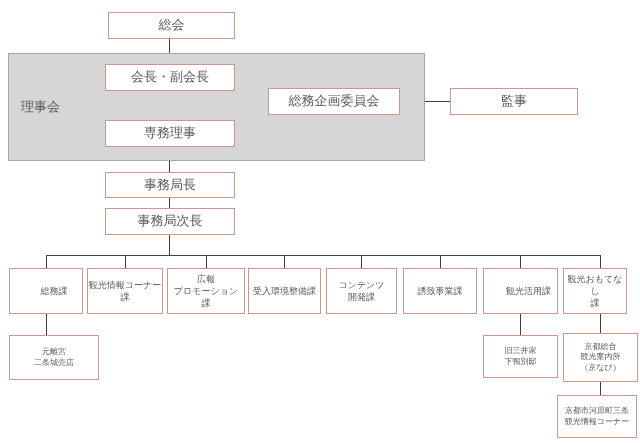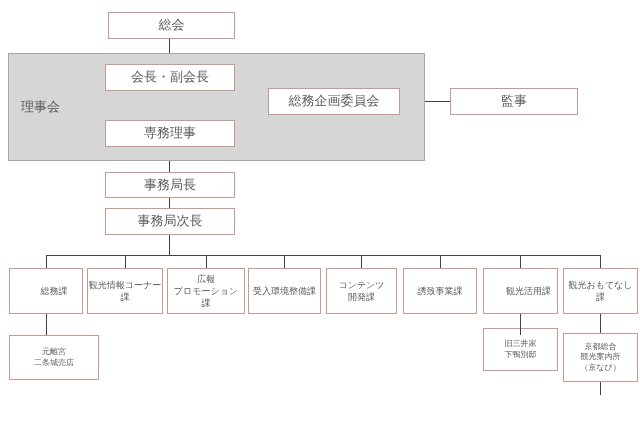--- a/index.html
+++ b/index.html
@@ -50,30 +50,32 @@
   <div class="box sm" style="left:87px;top:268px;width:76px;height:46px;">観光情報コーナー
 課</div>
   <div class="box sm" style="left:167px;top:268px;width:78px;height:46px;">広報
 プロモーション
 課</div>
   <div class="box sm" style="left:248px;top:268px;width:73px;height:46px;">受入環境整備課</div>
   <div class="box sm" style="left:326px;top:268px;width:71px;height:46px;">コンテンツ
 開発課</div>
   <div class="box sm" style="left:403px;top:268px;width:74px;height:46px;">誘致事業課</div>
   <div class="box sm" style="left:483px;top:268px;width:75px;height:46px;padding-left:16px;">観光活用課</div>
-  <div class="box sm" style="left:563px;top:268px;width:75px;height:46px;">観光おもてなし
+  <div class="box sm" style="left:563px;top:268px;width:64px;height:46px;">観光おもてなし
 課</div>
 
   <div class="box xs" style="left:9px;top:335px;width:90px;height:45px;">元離宮
 二条城売店</div>
-  <div class="box xs" style="left:483px;top:328px;width:75px;height:43px;font-family:Liberation Mono, monospace;">旧三井家
+  <div class="box xs" style="left:483px;top:335px;width:75px;height:43px;font-family:Liberation Mono, monospace;">旧三井家
 下鴨別邸</div>
   <div class="box xs" style="left:563px;top:333px;width:75px;height:49px;">京都総合
 観光案内所
 （京なび）</div>
+  <div class="box xs" style="left:557px;top:395px;width:80px;height:43px;">京都市河原町三条
+観光情報コーナー</div>
 
   <div class="line" style="left:169px;top:39px;width:1px;height:14px;"></div>
   <div class="line" style="left:425px;top:101px;width:25px;height:1px;"></div>
   <div class="line" style="left:169px;top:161px;width:1px;height:11px;"></div>
   <div class="line" style="left:169px;top:198px;width:1px;height:10px;"></div>
   <div class="line" style="left:169px;top:235px;width:1px;height:20px;"></div>
   <div class="line" style="left:46px;top:255px;width:555px;height:1px;"></div>
   <div class="line" style="left:46px;top:255px;width:1px;height:13px;"></div>
   <div class="line" style="left:125px;top:255px;width:1px;height:13px;"></div>
   <div class="line" style="left:206px;top:255px;width:1px;height:13px;"></div>

